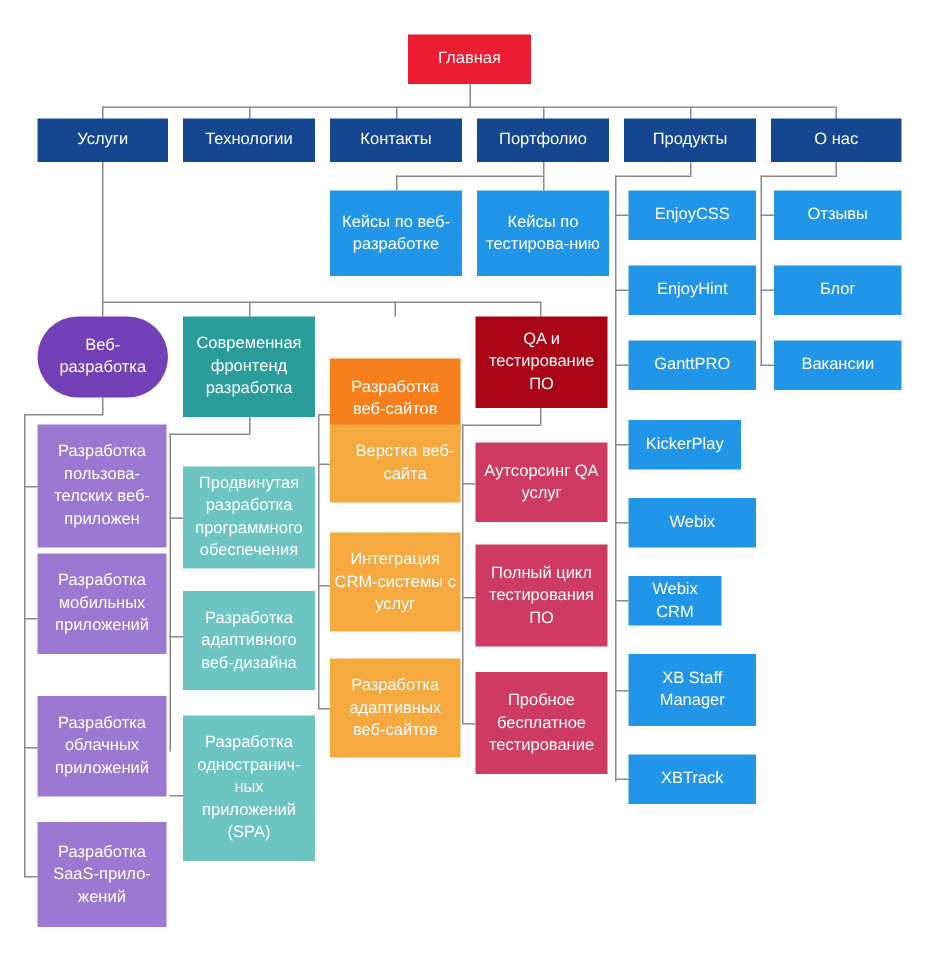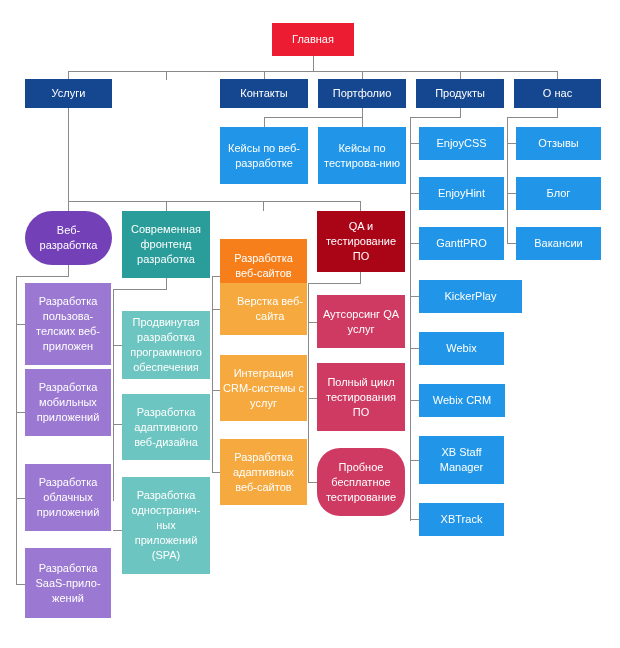--- a/index.html
+++ b/index.html
@@ -121,20 +121,23 @@
   <div class="conn h" style="left:507px; top:193px; width:9px;"></div>
   <div class="conn h" style="left:507px; top:243px; width:9px;"></div>
 
   <div class="node" style="left:272px; top:23px; width:82px; height:33px; background:#ec1c32;">
     <span>Главная</span>
   </div>
 
   <div class="node" style="left:25px; top:79px; width:87px; height:29px; background:#14478f;">
     <span>Услуги</span>
   </div>
+  <div class="node" style="left:122px; top:79px; width:88px; height:29px; background:#14478f;">
+    <span>Технологии</span>
+  </div>
   <div class="node" style="left:220px; top:79px; width:88px; height:29px; background:#14478f;">
     <span>Контакты</span>
   </div>
   <div class="node" style="left:318px; top:79px; width:88px; height:29px; background:#14478f;justify-content:flex-end;">
     <span>Портфолио</span>
   </div>
   <div class="node" style="left:416px; top:79px; width:88px; height:29px; background:#14478f;">
     <span>Продукты</span>
   </div>
   <div class="node" style="left:514px; top:79px; width:87px; height:29px; background:#14478f;">
@@ -193,40 +196,40 @@
   <div class="node" style="left:220px; top:439px; width:87px; height:66px; background:#f5a93e;">
     <span>Разработка адаптивных веб-сайтов</span>
   </div>
 
   <div class="node" style="left:317px; top:295px; width:88px; height:53px; background:#cf3a63;">
     <span>Аутсорсинг QA услуг</span>
   </div>
   <div class="node" style="left:317px; top:363px; width:88px; height:68px; background:#cf3a63;">
     <span>Полный цикл тестирования ПО</span>
   </div>
-  <div class="node" style="left:317px; top:448px; width:88px; height:68px; background:#cf3a63;border-radius:23px;">
+  <div class="node" style="left:317px; top:448px; width:88px; height:68px; background:#cf3a63;">
     <span>Пробное бесплатное тестирование</span>
   </div>
 
   <div class="node" style="left:419px; top:127px; width:85px; height:33px; background:#2196e8;">
     <span>EnjoyCSS</span>
   </div>
   <div class="node" style="left:419px; top:177px; width:85px; height:33px; background:#2196e8;">
     <span>EnjoyHint</span>
   </div>
   <div class="node" style="left:419px; top:227px; width:85px; height:33px; background:#2196e8;">
     <span>GanttPRO</span>
   </div>
-  <div class="node" style="left:419px; top:280px; width:103px; height:33px; background:#2196e8;">
+  <div class="node" style="left:419px; top:280px; width:75px; height:33px; background:#2196e8;">
     <span>KickerPlay</span>
   </div>
   <div class="node" style="left:419px; top:332px; width:85px; height:33px; background:#2196e8;">
     <span>Webix</span>
   </div>
-  <div class="node" style="left:419px; top:384px; width:86px; height:33px; background:#2196e8;">
+  <div class="node" style="left:419px; top:384px; width:62px; height:33px; background:#2196e8;">
     <span>Webix CRM</span>
   </div>
   <div class="node" style="left:419px; top:436px; width:85px; height:48px; background:#2196e8;">
     <span>XB Staff Manager</span>
   </div>
   <div class="node" style="left:419px; top:503px; width:85px; height:33px; background:#2196e8;">
     <span>XBTrack</span>
   </div>
 
   <div class="node" style="left:516px; top:127px; width:85px; height:33px; background:#2196e8;">

